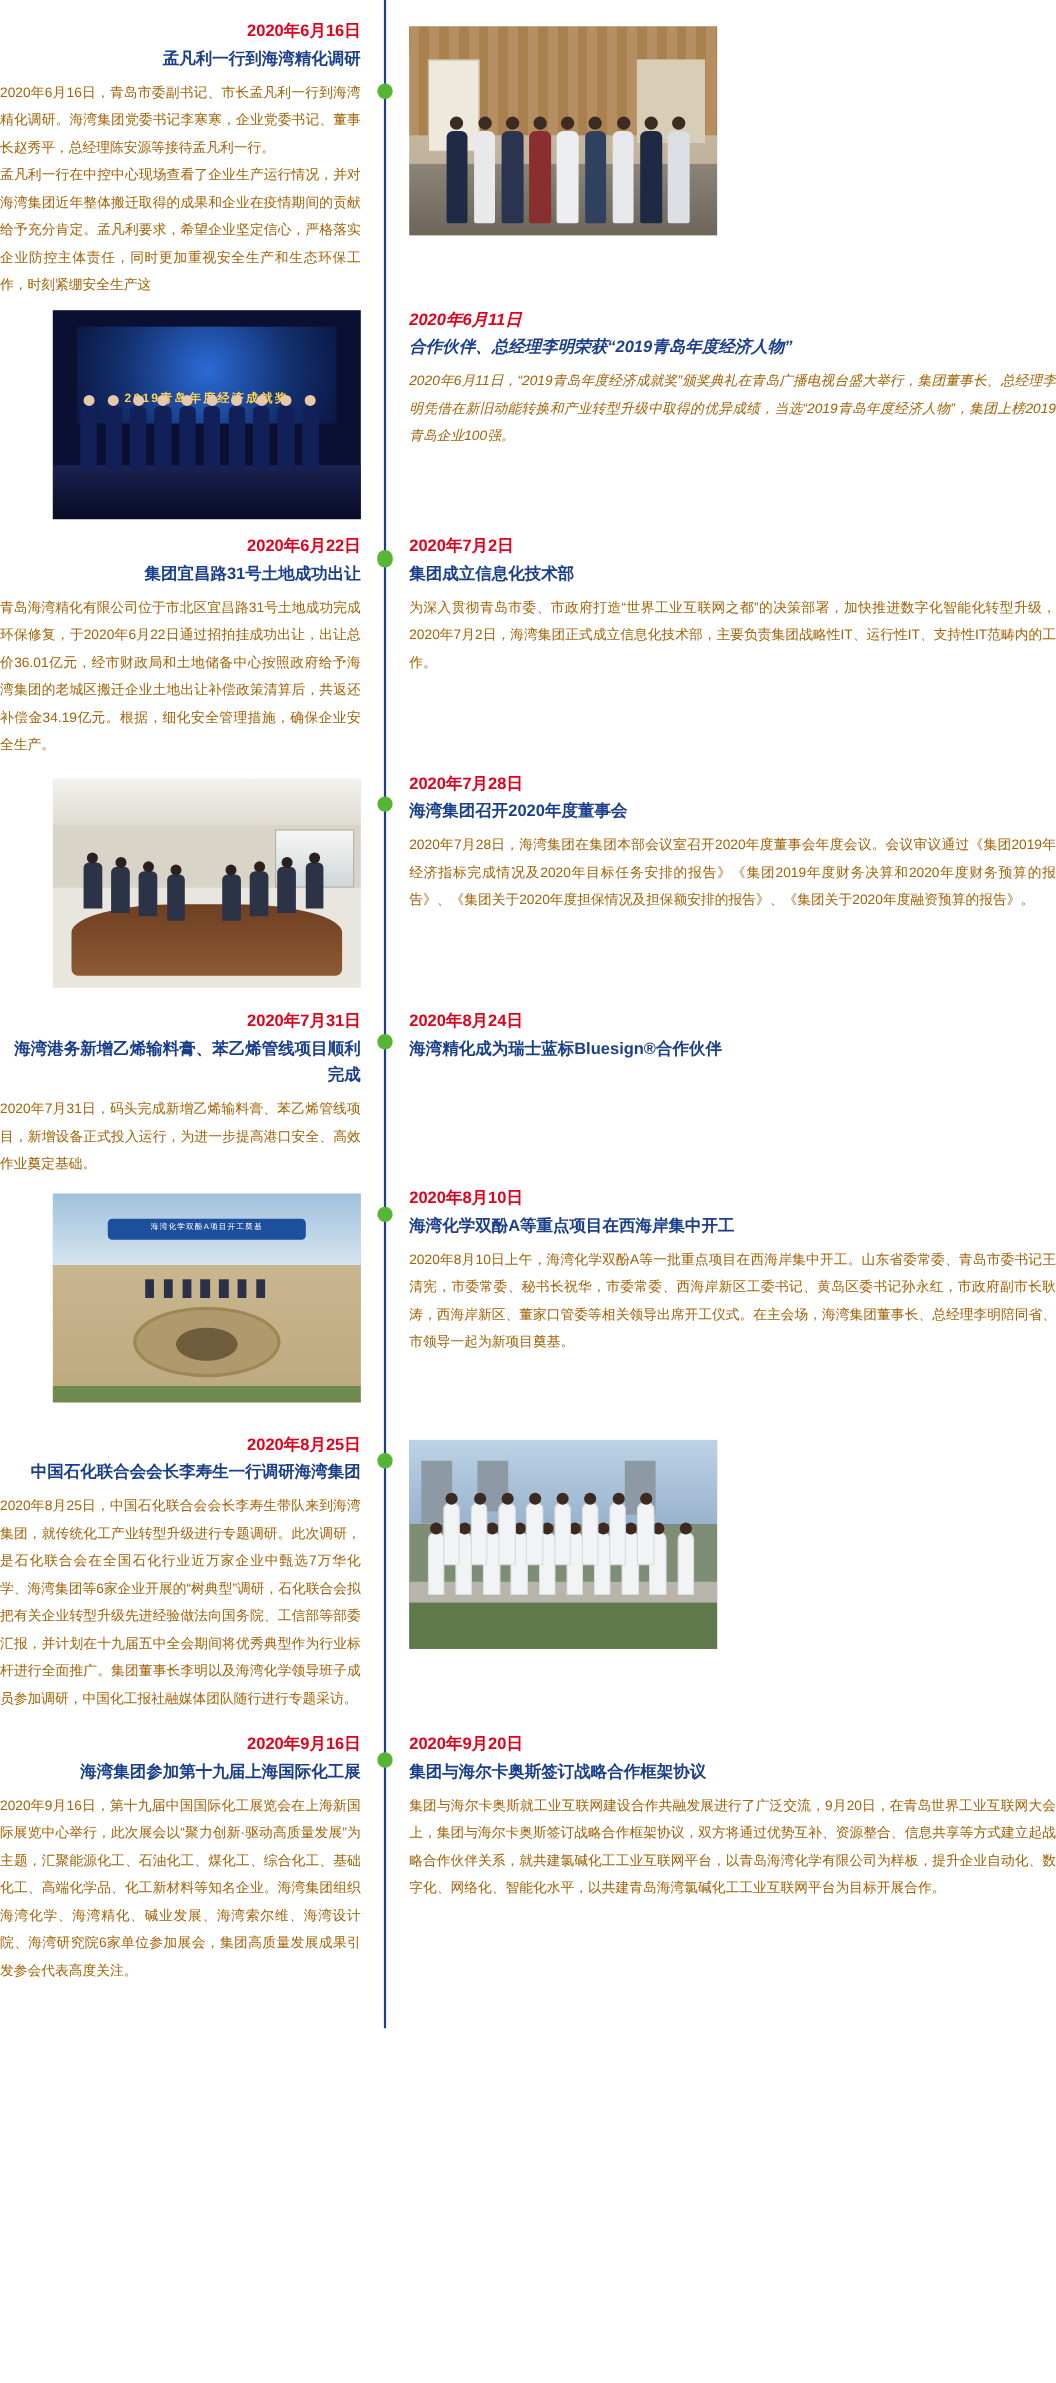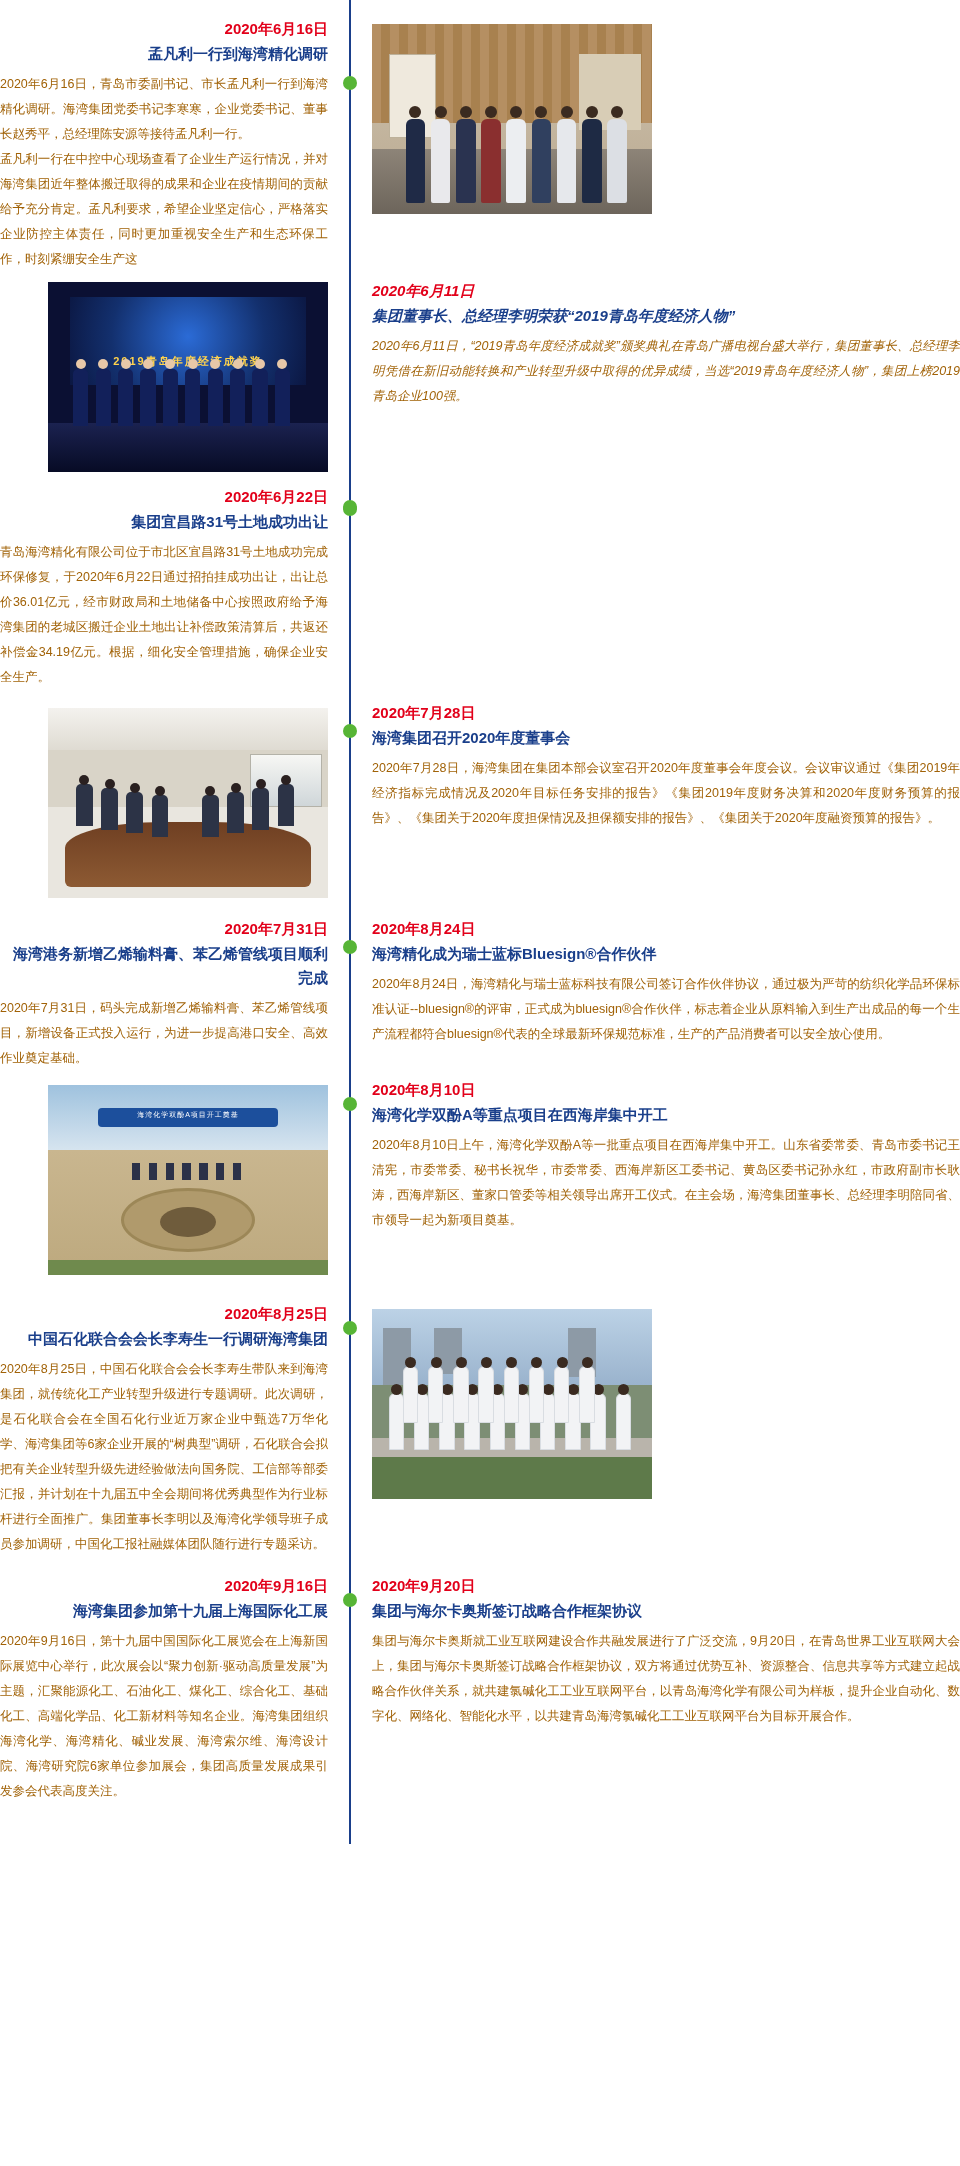--- a/index.html
+++ b/index.html
@@ -236,31 +236,36 @@
               <span class="head"></span>
             </div>
           <div class="person" style="left:81%;">
               <span class="head"></span>
             </div>
         </div>
       </div>
     </div>
     <div class="col-right" style="padding-top:28px;font-style:italic;">
       <div class="date">2020年6月11日</div>
-      <div class="title">集团董事长、总经理李明荣获“2019青岛年度经济人物”</div>
+      <div class="title">合作伙伴、总经理李明荣获“2019青岛年度经济人物”</div>
       <div class="body">2020年6月11日，“2019青岛年度经济成就奖”颁奖典礼在青岛广播电视台盛大举行，集团董事长、总经理李明凭借在新旧动能转换和产业转型升级中取得的优异成绩，当选“2019青岛年度经济人物”，集团上榜2019青岛企业100强。</div>
     </div>
   </div>
 
   <div class="row" style="margin-top:10px;">
     <div class="dot" style="top:14px;"></div>
     <div class="col-left">
       <div class="date">2020年6月22日</div>
       <div class="title">集团宜昌路31号土地成功出让</div>
       <div class="body">青岛海湾精化有限公司位于市北区宜昌路31号土地成功完成环保修复，于2020年6月22日通过招拍挂成功出让，出让总价36.01亿元，经市财政局和土地储备中心按照政府给予海湾集团的老城区搬迁企业土地出让补偿政策清算后，共返还补偿金34.19亿元。根据，细化安全管理措施，确保企业安全生产。</div>
+    </div>
+    <div class="col-right">
+      <div class="date">2020年7月2日</div>
+      <div class="title">集团成立信息化技术部</div>
+      <div class="body">为深入贯彻青岛市委、市政府打造“世界工业互联网之都”的决策部署，加快推进数字化智能化转型升级，2020年7月2日，海湾集团正式成立信息化技术部，主要负责集团战略性IT、运行性IT、支持性IT范畴内的工作。</div>
     </div>
   </div>
 
   <div class="row" style="margin-top:12px;">
     <div class="dot" style="top:22px;"></div>
     <div class="col-left">
       <div class="photo-wrap" style="display:flex;justify-content:flex-end;">
         <div class="ph p3">
           <div class="ceil"></div>
             <div class="wall"></div>
@@ -303,21 +308,20 @@
   <div class="row" style="margin-top:16px;">
     <div class="dot" style="top:22px;"></div>
     <div class="col-left">
       <div class="date">2020年7月31日</div>
       <div class="title">海湾港务新增乙烯输料膏、苯乙烯管线项目顺利完成</div>
       <div class="body">2020年7月31日，码头完成新增乙烯输料膏、苯乙烯管线项目，新增设备正式投入运行，为进一步提高港口安全、高效作业奠定基础。</div>
     </div>
     <div class="col-right">
       <div class="date">2020年8月24日</div>
       <div class="title">海湾精化成为瑞士蓝标Bluesign®合作伙伴</div>
-      <div class="body">2020年8月24日，海湾精化与瑞士蓝标科技有限公司签订合作伙伴协议，通过极为严苛的纺织化学品环保标准认证--bluesign®的评审，正式成为bluesign®合作伙伴，标志着企业从原料输入到生产出成品的每一个生产流程都符合bluesign®代表的全球最新环保规范标准，生产的产品消费者可以安全放心使用。</div>
     </div>
   </div>
 
   <div class="row" style="margin-top:8px;">
     <div class="dot" style="top:18px;"></div>
     <div class="col-left">
       <div class="photo-wrap" style="display:flex;justify-content:flex-end;">
         <div class="ph p4">
           <div class="sky"></div>
             <div class="ground"></div>

